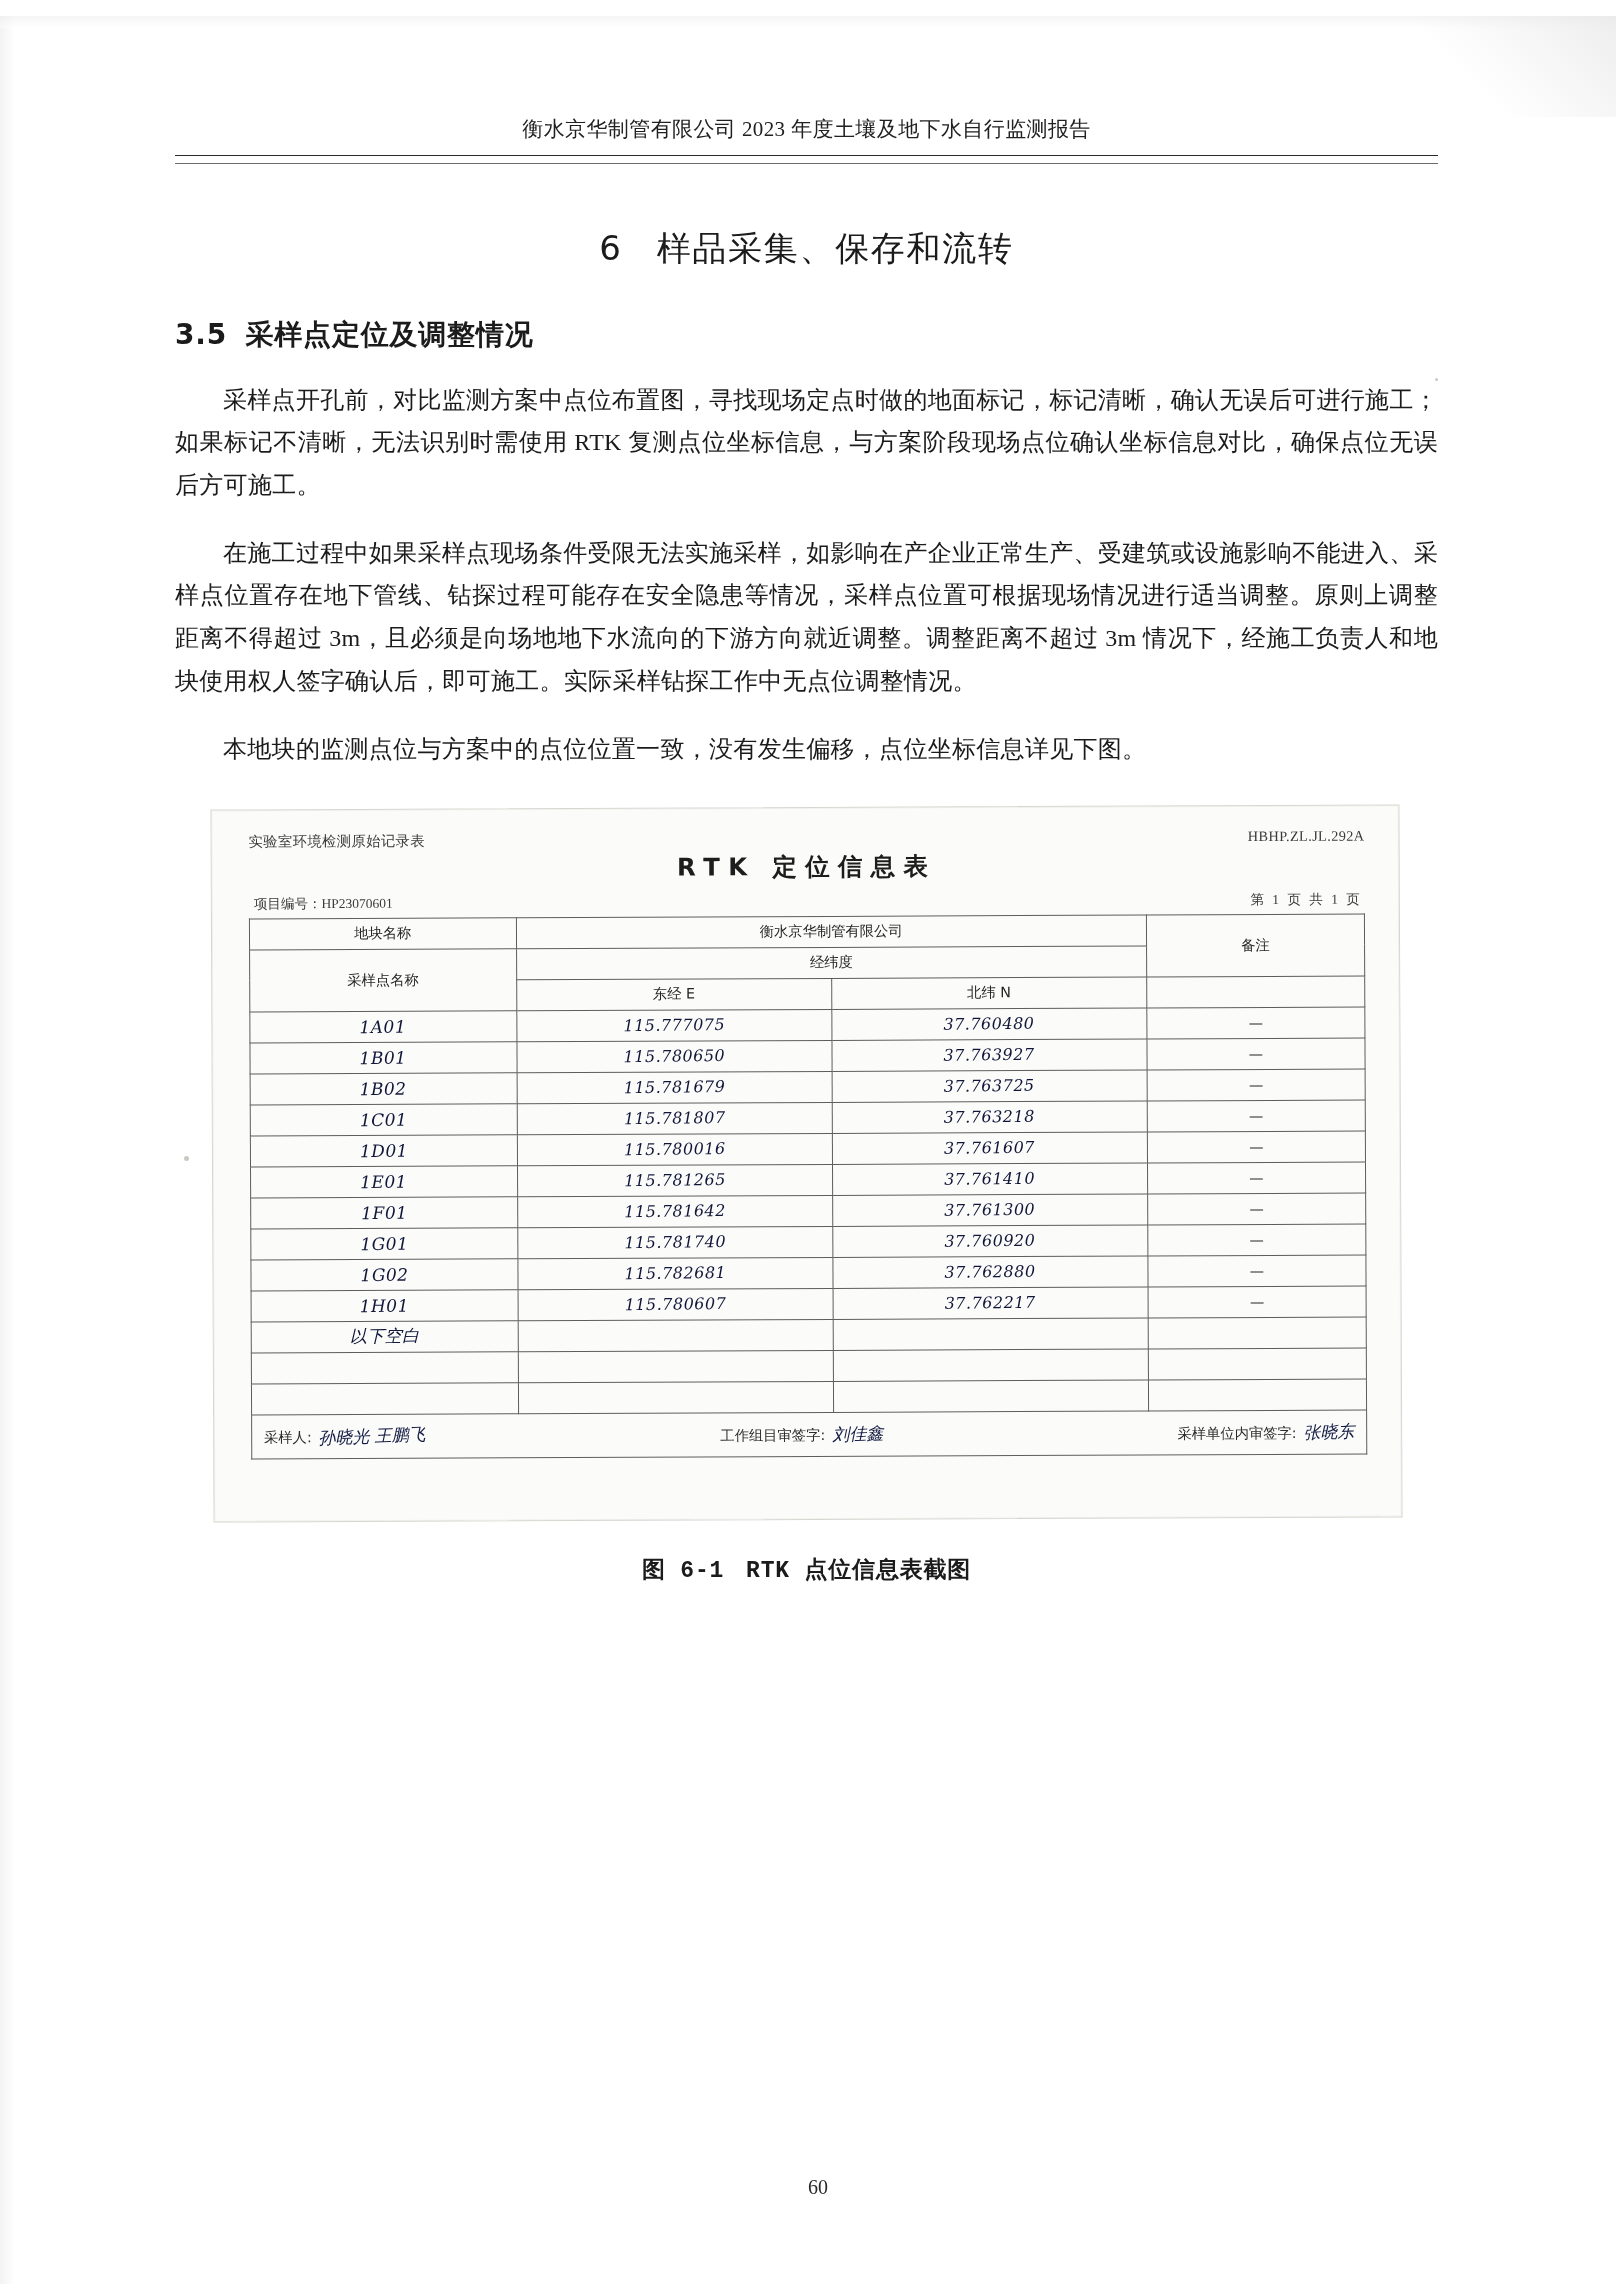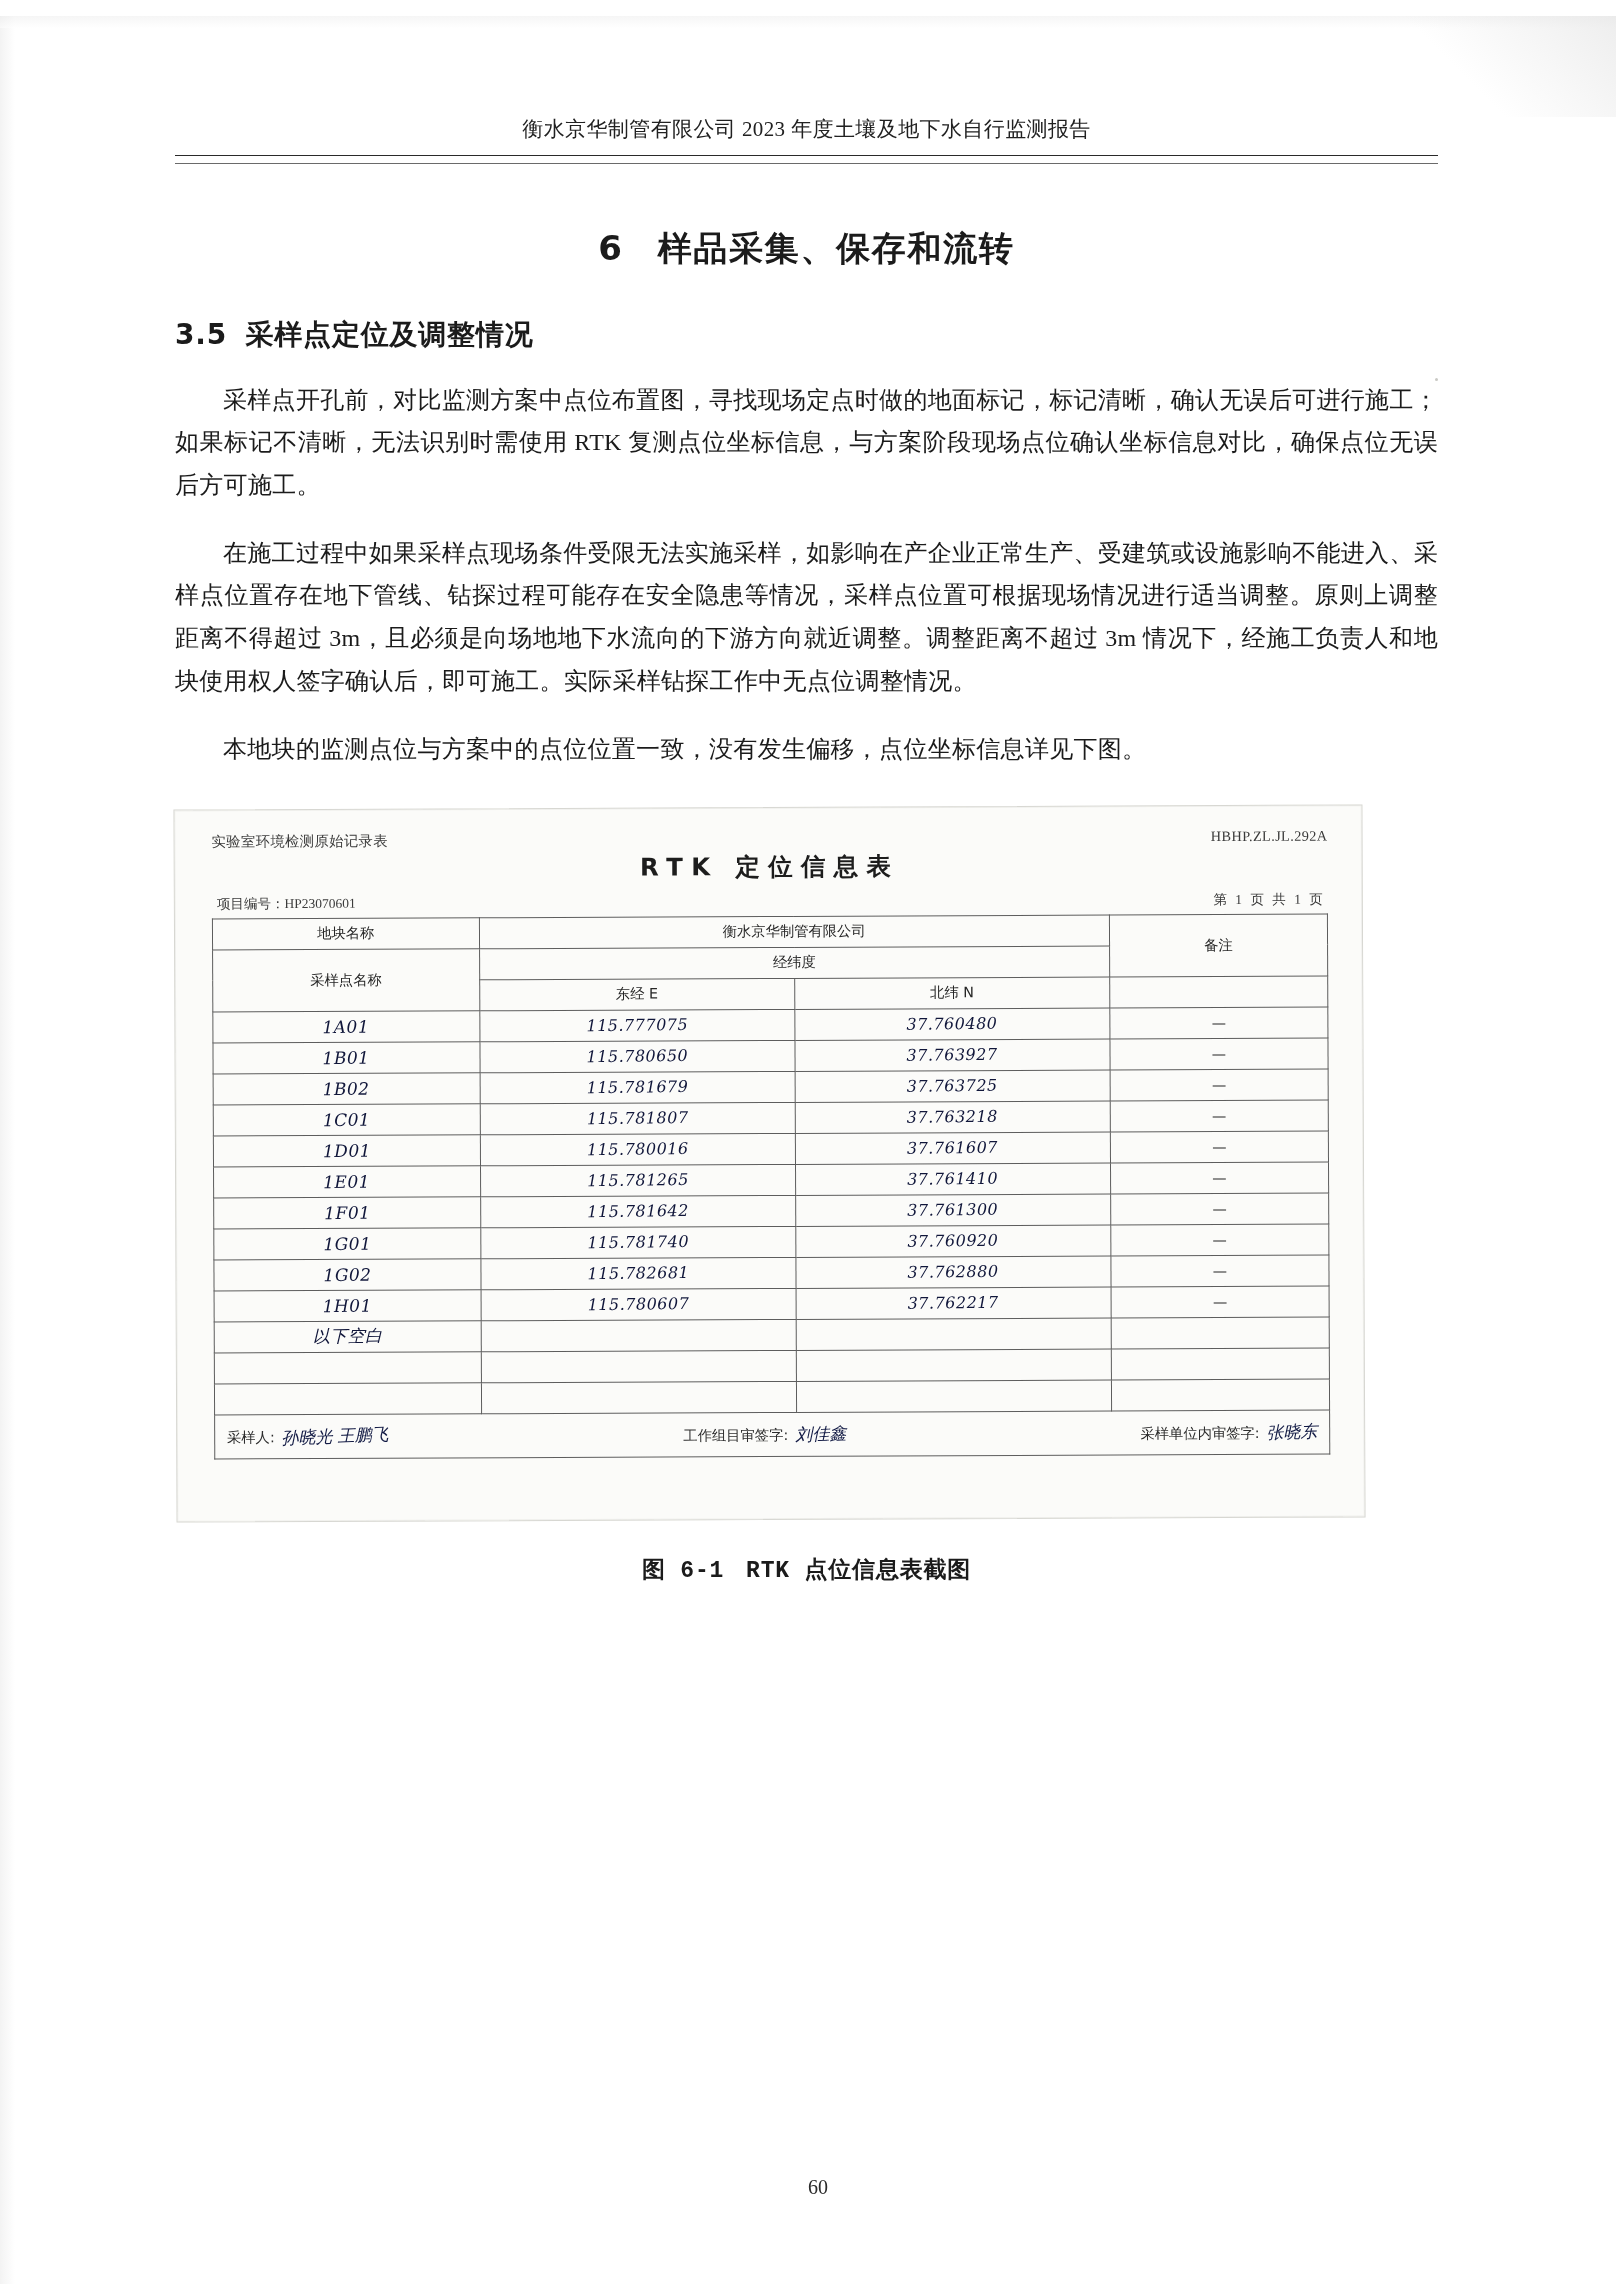--- a/index.html
+++ b/index.html
@@ -70,21 +70,21 @@
     margin-top: 2.5px;
     border: 0;
     border-top: 0.8px solid #6a6a6a;
     width: 100%;
   }
 
   
   h1.chapter {
     margin: 62px 0 0 0;
     font-size: 34px;
-    font-weight: bold;
+    font-weight: normal;
     text-align: center;
     letter-spacing: 1.7px;
     font-family: "DejaVu Sans", "Liberation Sans", sans-serif;
   }
   h1.chapter .num { margin-right: 34px; }
 
   h2.section {
     margin: 44px 0 0 0;
     font-size: 28px;
     font-weight: bold;
@@ -99,21 +99,21 @@
     line-height: 1.78;
     text-align: justify;
     text-indent: 2em;
     letter-spacing: 0.3px;
   }
 
   
   .figure-wrap {
     margin: 37px 0 0 0;
     display: flex;
-    justify-content: flex-start;
+    justify-content: center;
   }
   .scan-form {
     position: relative;
     width: 1187px;
     height: 711px;
     background: #fbfbf9;
     border: 0.8px solid #d7d7d2;
     box-shadow: 0 0 0 0.8px #efefec inset;
     overflow: hidden;
     transform: rotate(-0.25deg);

